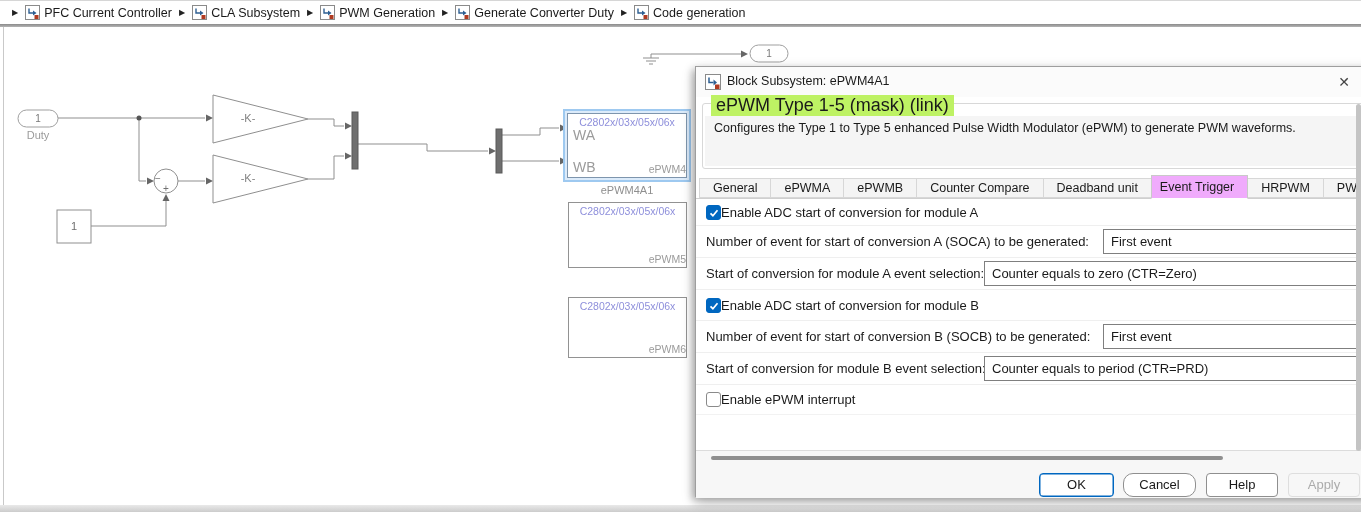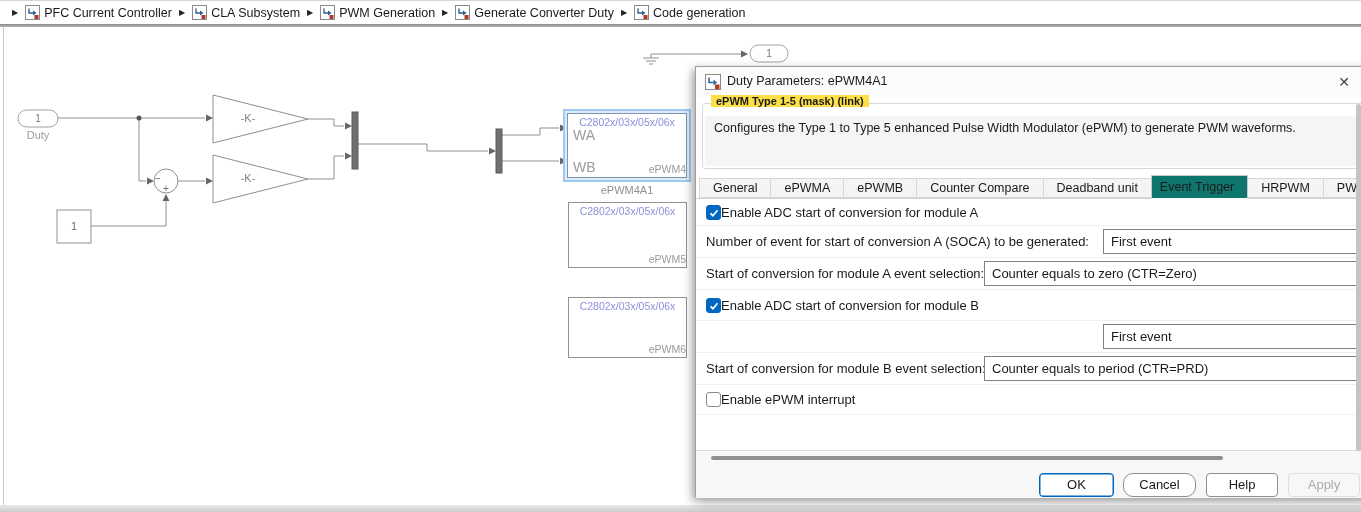--- a/index.html
+++ b/index.html
@@ -43,30 +43,30 @@
     border:1px solid #9e9e9e;box-sizing:border-box;z-index:10;
     box-shadow:-3px 3px 7px rgba(0,0,0,.22), 0 5px 12px rgba(0,0,0,.25);font-size:13px;}
   .dlg-title-bar{position:absolute;left:0;top:0;right:0;height:30px;background:#fbfbfb;}
   .dlg-icon{position:absolute;left:9px;top:7px;width:16px;height:16px;}
   .dlg-title{position:absolute;left:31px;top:7px;font-size:12.5px;color:#1a1a1a;}
   .dlg-close{position:absolute;left:637px;top:4px;width:22px;height:22px;line-height:22px;
     text-align:center;font-size:14px;color:#444;cursor:pointer;}
 
   .mask-group{position:absolute;left:6px;right:8px;top:36px;height:66px;
     border:1px solid #d8d8d8;border-radius:3px;box-sizing:border-box;}
-  .mask-legend{position:absolute;left:8px;top:-9px;background:#fde047;padding:0 5px;
-    font-size:11px;color:#1a1a1a;font-weight:bold;}
+  .mask-legend{position:absolute;left:8px;top:-9px;background:#bef264;padding:0 5px;
+    font-size:18px;color:#1a1a1a;}
   .mask-desc{position:absolute;left:2px;right:2px;top:12px;bottom:2px;background:#f5f5f5;
     padding:4px 9px;box-sizing:border-box;font-size:12.5px;line-height:16px;color:#1a1a1a;}
 
   .tab-strip{position:absolute;left:0;right:0;top:108px;height:23px;display:flex;
     align-items:flex-end;padding-left:3px;border-bottom:1px solid #cfcfcf;box-sizing:content-box;}
   .tab{height:20px;line-height:19px;padding:0 13px;font-size:12.5px;background:#f4f4f4;
     border:1px solid #d7d7d7;margin-right:-1px;box-sizing:border-box;cursor:pointer;color:#1a1a1a;}
-  .tab.selected{height:24px;line-height:23px;background:#0f766e;border:1px solid #c9c9c9;
+  .tab.selected{height:24px;line-height:23px;background:#f0abfc;border:1px solid #c9c9c9;
     border-bottom:1px solid #ffffff;margin-bottom:-1px;position:relative;z-index:2;padding-left:8px;}
 
   .params{position:absolute;left:0;right:0;top:132px;}
   .p-row{position:relative;padding-left:10px;display:flex;align-items:center;
     border-bottom:1px solid #efefef;box-sizing:border-box;}
   .cbx{width:15px;height:15px;border-radius:3px;box-sizing:border-box;flex:0 0 15px;}
   .cbx.on{background:#0067c0;border:1px solid #0067c0;}
   .cbx.off{background:#fff;border:1px solid #8a8a8a;}
   .cbx svg{display:block;margin:1px auto;}
   .cb-label{margin-left:0;}
@@ -234,21 +234,21 @@
 <div class="dialog">
   <div class="dlg-title-bar">
     <span class="dlg-icon">
       <svg width="16" height="16" viewBox="0 0 16 16">
           <rect x="0.5" y="0.5" width="15" height="15" fill="#fff" stroke="#8a8a8a"></rect>
           <path d="M4 3.5 v5 h4.5" fill="none" stroke="#2e5f92" stroke-width="1.5"></path>
           <polygon points="8.5,5.5 12,8.5 8.5,11.5" fill="#2e5f92"></polygon>
           <rect x="10" y="10.5" width="4.5" height="4.5" fill="#b03a21"></rect>
         </svg>
     </span>
-    <span class="dlg-title">Duty Parameters: ePWM4A1</span>
+    <span class="dlg-title">Block Subsystem: ePWM4A1</span>
     <span class="dlg-close">✕</span>
   </div>
 
   <div class="mask-group">
     <div class="mask-legend">ePWM Type 1-5 (mask) (link)</div>
     <div class="mask-desc">
       <div>Configures the Type 1 to Type 5 enhanced Pulse Width Modulator (ePWM) to generate PWM waveforms.</div>
     </div>
   </div>
 
@@ -282,20 +282,21 @@
     </div>
     <div class="p-row" style="height:31px;">
       <span class="cbx on">
         <svg width="12" height="12" viewBox="0 0 12 12">
             <path d="M2.5 6.3 L4.9 8.7 L9.5 3.3" stroke="#fff" stroke-width="1.7" fill="none"></path>
           </svg>
       </span>
       <span class="cb-label">Enable ADC start of conversion for module B</span>
     </div>
     <div class="p-row" style="height:32px;">
+      <span>Number of event for start of conversion B (SOCB) to be generated:</span>
       <div class="combo" style="left:407px;right:2px;">First event</div>
     </div>
     <div class="p-row" style="height:32px;">
       <span>Start of conversion for module B event selection:</span>
       <div class="combo" style="left:288px;right:2px;">Counter equals to period (CTR=PRD)</div>
     </div>
     <div class="p-row" style="height:30px;border-bottom:1px solid #f2f2f2;">
       <span class="cbx off"></span>
       <span class="cb-label">Enable ePWM interrupt</span>
     </div>

